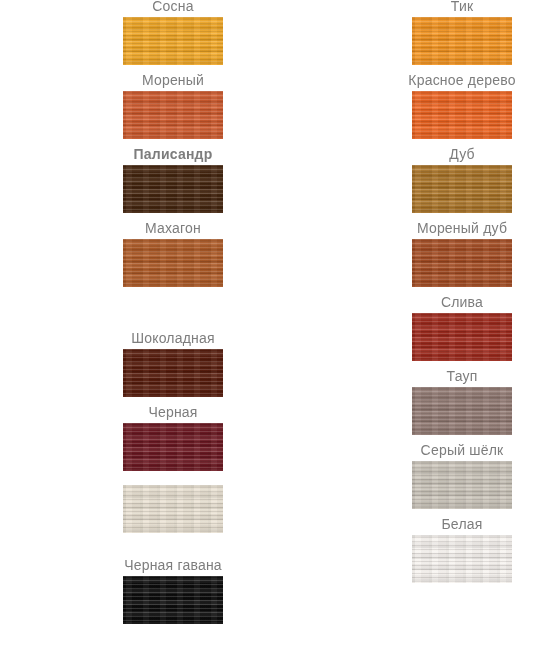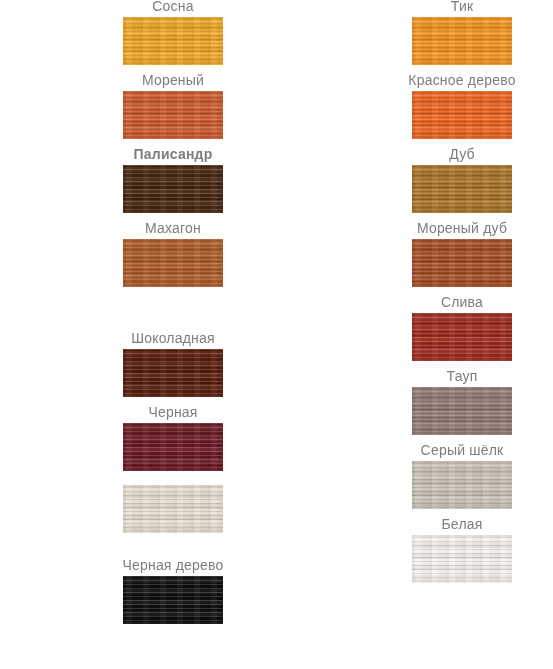--- a/index.html
+++ b/index.html
@@ -134,21 +134,21 @@
       <span class="swatch-label" style="color: rgb(125, 125, 125);">Черная</span>
       <div class="swatch-chip" style="background-color: rgb(111, 32, 41); filter: contrast(1.06); width: 100px; height: 48px;"></div>
     </div>
 
     <div class="swatch-cell">
       <div class="swatch-chip" style="background-color: rgb(233, 225, 210); opacity: 1; width: 100px; height: 48px;"></div>
     </div>
 
 
     <div class="swatch-cell">
-      <span class="swatch-label" style="color: rgb(125, 125, 125);">Черная дерево</span>
+      <span class="swatch-label" style="color: rgb(125, 125, 125);">Черная гавана</span>
       <div class="swatch-chip" style="background-color: rgb(21, 21, 21); filter: contrast(1.06); width: 100px; height: 48px;"></div>
     </div>
 
   </div>
 
   <div class="column column-right">
 
     <div class="swatch-cell">
       <span class="swatch-label" style="color: rgb(125, 125, 125);">Тик</span>
       <div class="swatch-chip" style="background-color: rgb(245, 149, 33); width: 100px; height: 48px;"></div>

